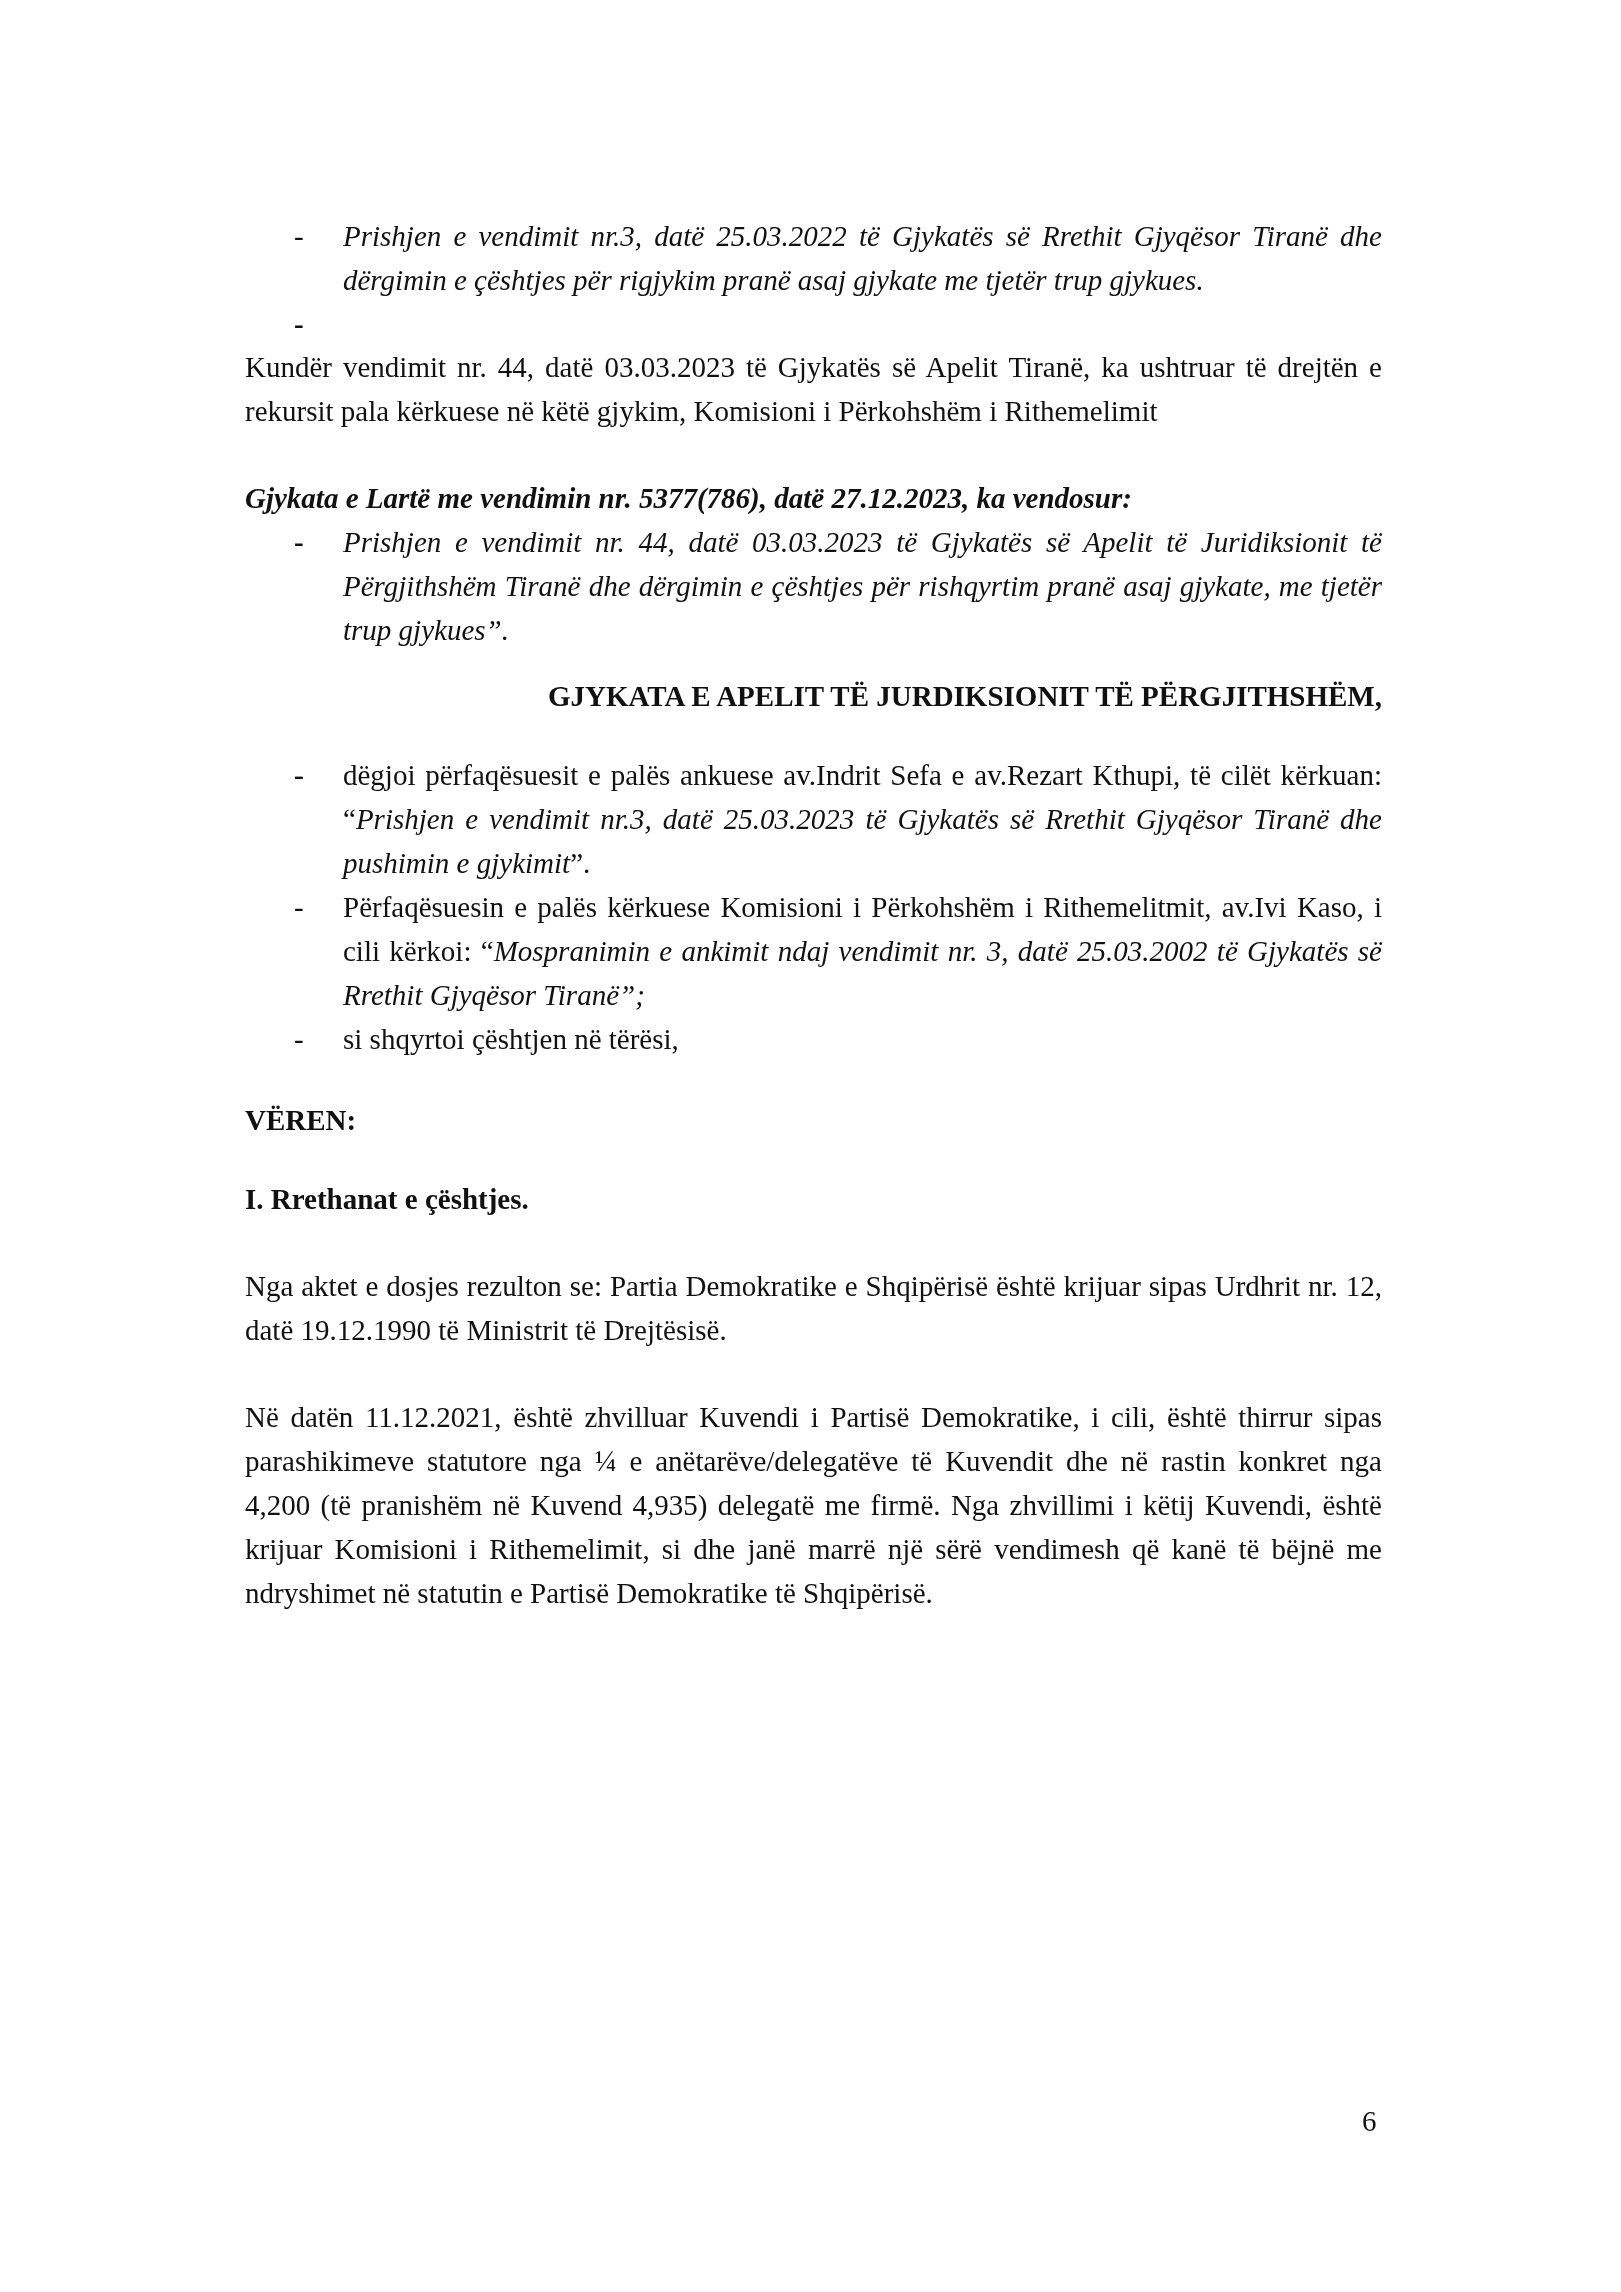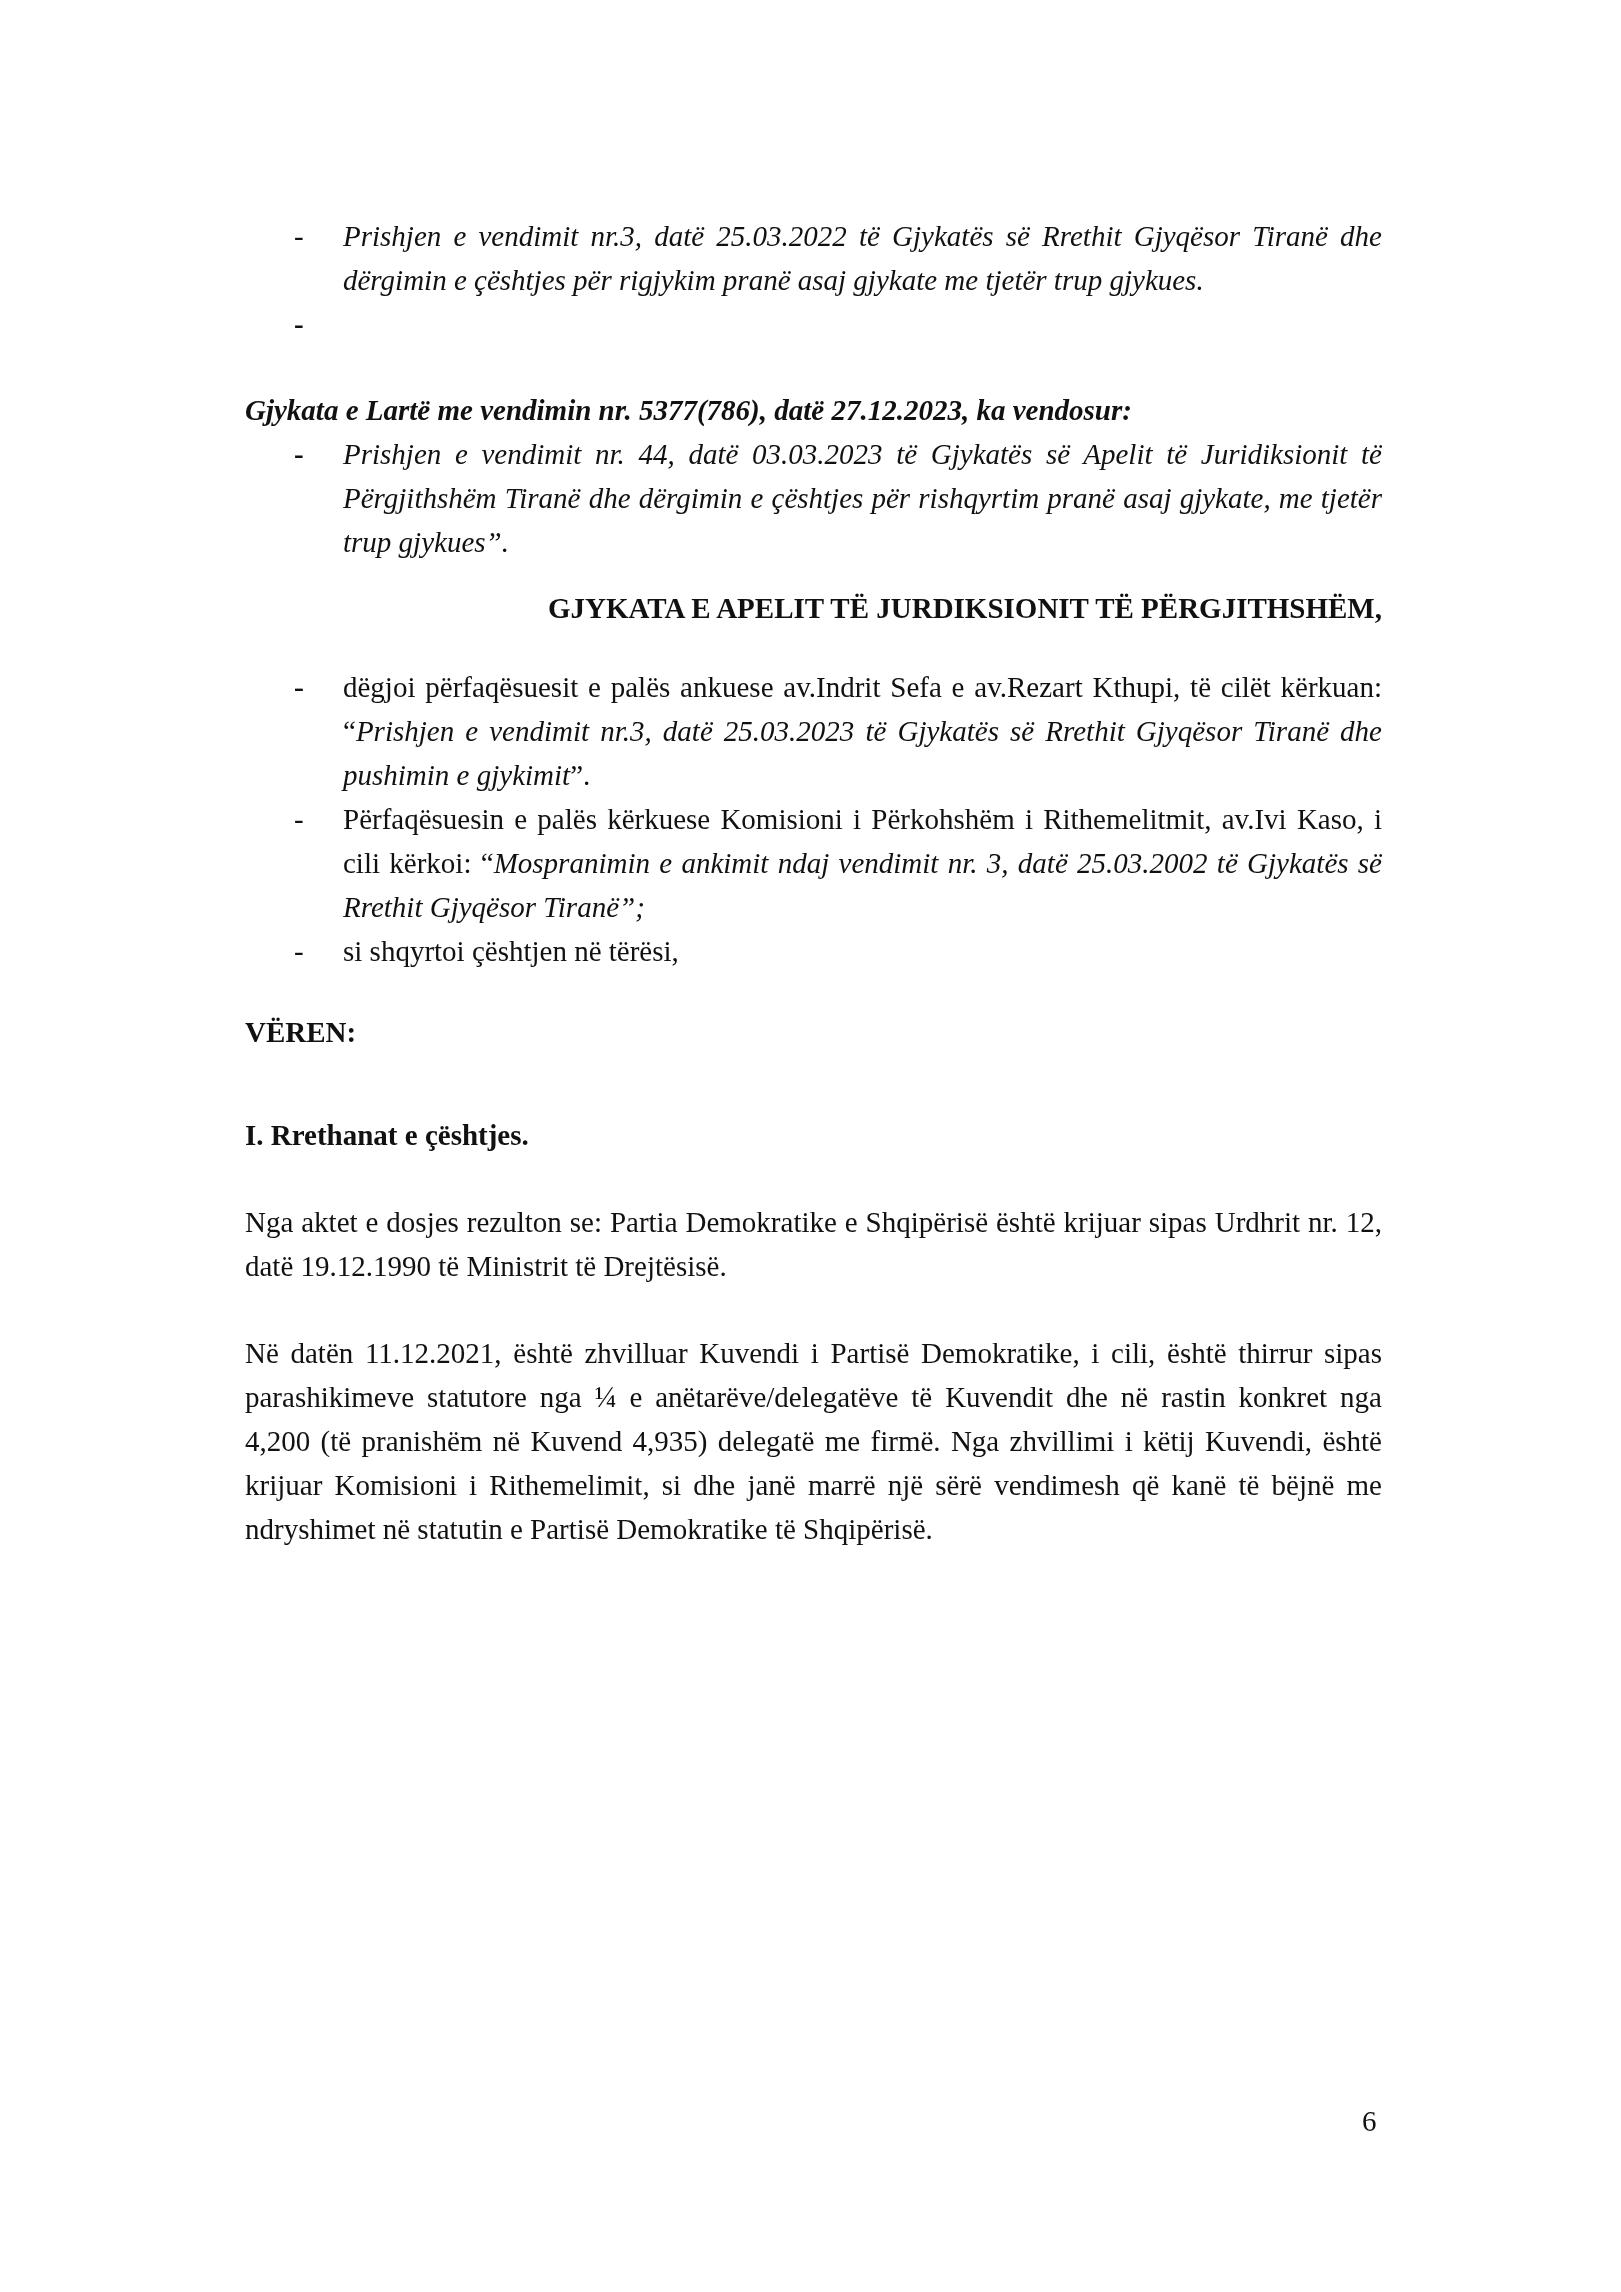--- a/index.html
+++ b/index.html
@@ -30,20 +30,21 @@
     <div class="item">
       <span class="dash">-</span>
       <span class="it">Prishjen e vendimit nr.3, datë 25.03.2022 të Gjykatës së Rrethit Gjyqësor Tiranë dhe dërgimin e çështjes për rigjykim pranë asaj gjykate me tjetër trup gjykues.</span>
     </div>
     <div class="item">
       <span class="dash bold">-</span>
     </div>
 
     <div class="block-gap"></div>
 
+    <p>Kundër vendimit nr. 44, datë 03.03.2023 të Gjykatës së Apelit Tiranë, ka ushtruar të drejtën e rekursit pala kërkuese në këtë gjykim, Komisioni i Përkohshëm i Rithemelimit</p>
 
     <div class="block-gap"></div>
 
     <p class="b" style="text-align:left;font-style:italic;">Gjykata e Lartë me vendimin nr. 5377(786), datë 27.12.2023, ka vendosur:</p>
     <div class="item">
       <span class="dash bold">-</span>
       <span class="it">Prishjen e vendimit nr. 44, datë 03.03.2023 të Gjykatës së Apelit të Juridiksionit të Përgjithshëm Tiranë dhe dërgimin e çështjes për rishqyrtim pranë asaj gjykate, me tjetër trup gjykues”.</span>
     </div>
 
     <div style="height:21.6px;"></div>
@@ -67,21 +68,21 @@
       <span class="dash">-</span>
       <span>si shqyrtoi çështjen në tërësi,</span>
     </div>
 
     <div style="height:37px;"></div>
 
     <p class="b center">VËREN:</p>
 
     <div style="height:35px;"></div>
 
-    <p class="b" style="text-align:left;margin-top:24px;">I. Rrethanat e çështjes.</p>
+    <p class="b" style="text-align:left;">I. Rrethanat e çështjes.</p>
 
     <div class="block-gap"></div>
 
     <p>Nga aktet e dosjes rezulton se: Partia Demokratike e Shqipërisë është krijuar sipas Urdhrit nr. 12, datë 19.12.1990 të Ministrit  të Drejtësisë.</p>
 
     <div class="block-gap"></div>
 
     <p>Në datën 11.12.2021, është zhvilluar Kuvendi i Partisë Demokratike, i cili, është thirrur sipas parashikimeve statutore nga ¼ e anëtarëve/delegatëve të Kuvendit dhe në rastin konkret nga 4,200 (të pranishëm në Kuvend 4,935) delegatë me firmë. Nga zhvillimi i këtij Kuvendi, është krijuar Komisioni i Rithemelimit, si dhe janë marrë një sërë vendimesh që kanë të bëjnë me ndryshimet në statutin e Partisë Demokratike të Shqipërisë.</p>
   </div>
 

